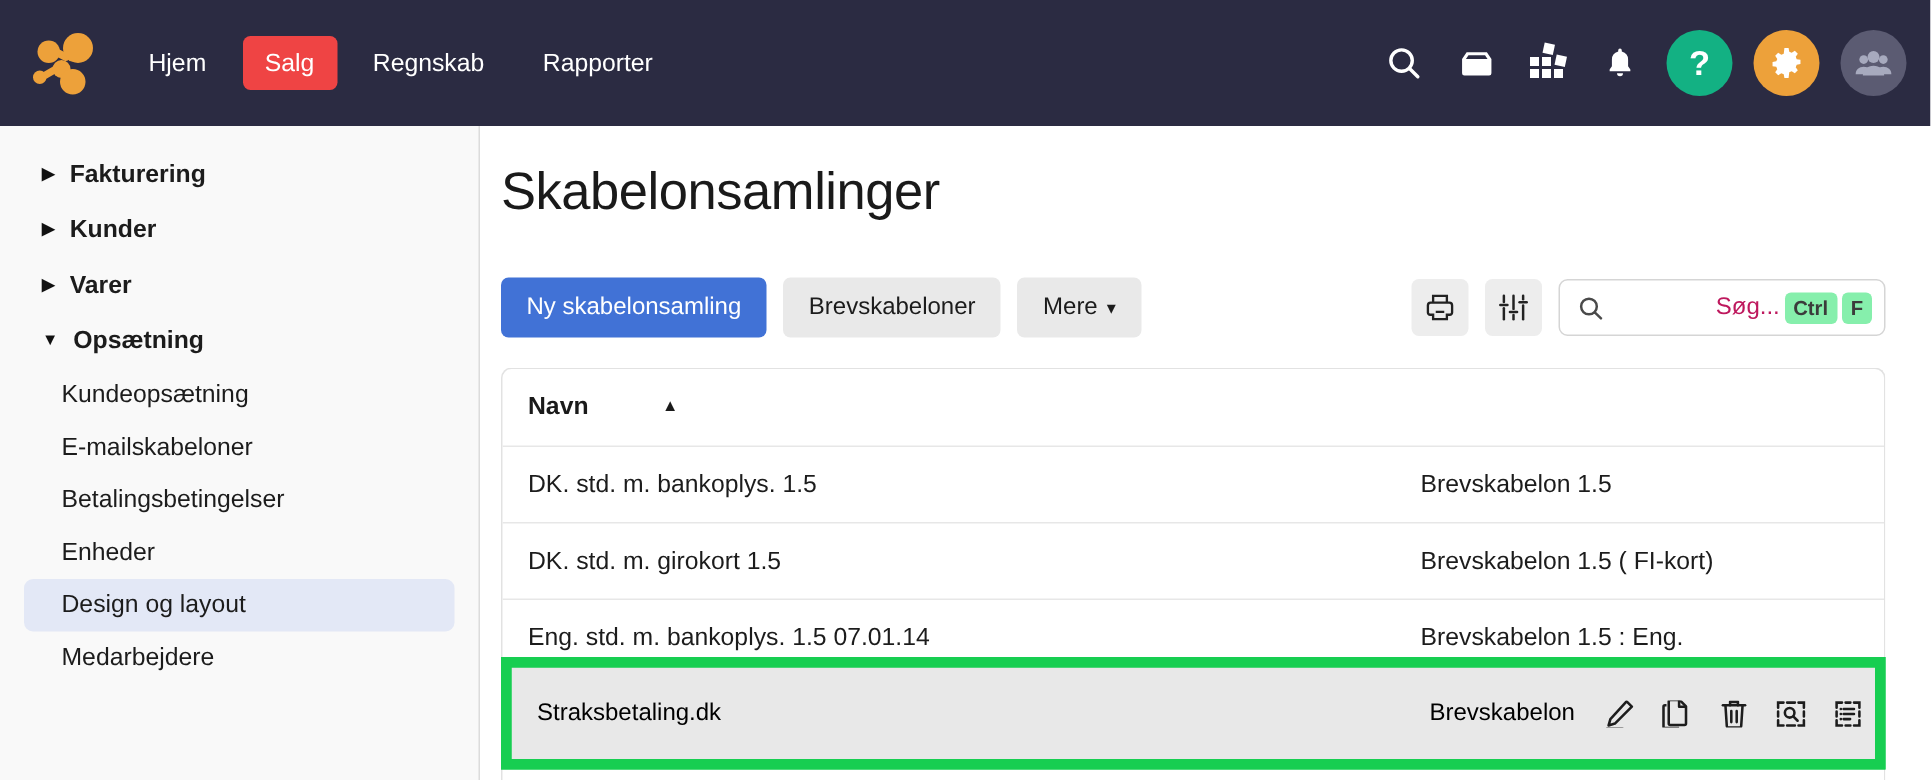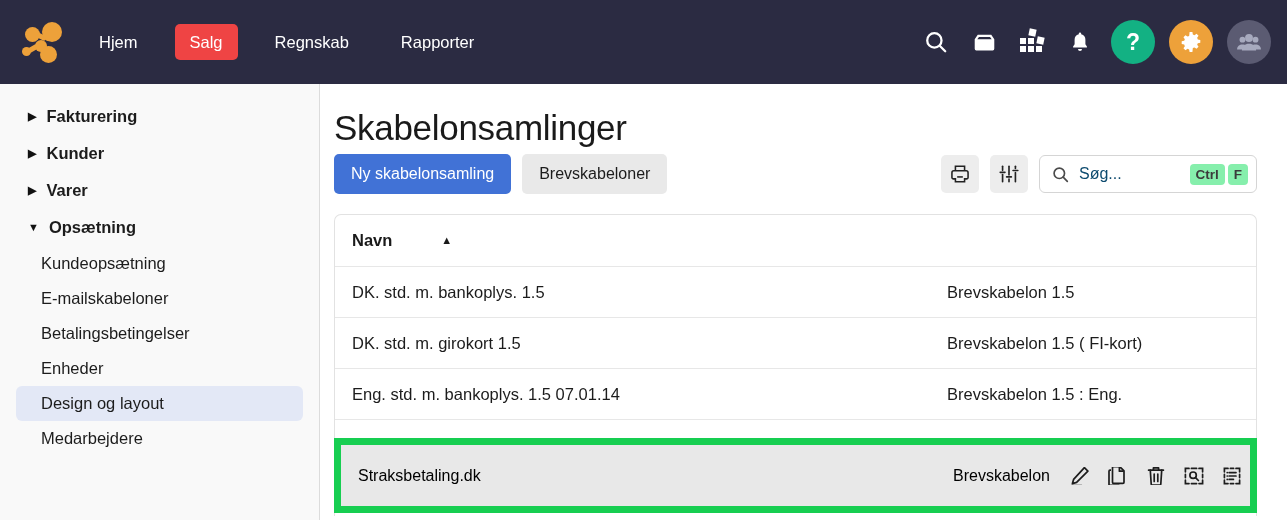--- a/index.html
+++ b/index.html
@@ -30,21 +30,21 @@
   .logo .d3 { width: 12px; height: 12px; left: 17px; top: 24px; }
   .logo .d4 { width: 9px;  height: 9px;  left: 4px;  top: 31px; }
   .logo .d5 { width: 17px; height: 17px; left: 22px; top: 30px; }
   .logo .bar {
     position: absolute; background: #eda13a; height: 5px; border-radius: 3px;
   }
   .logo .b1 { width: 16px; left: 13px; top: 17px; transform: rotate(28deg); }
   .logo .b2 { width: 14px; left: 26px; top: 17px; transform: rotate(-38deg); }
   .logo .b3 { width: 12px; left: 9px;  top: 30px; transform: rotate(-30deg); }
 
-  .navlinks { display: flex; align-items: center; gap: 22px; }
+  .navlinks { display: flex; align-items: center; gap: 9px; }
   .navlink {
     color: #ffffff;
     font-size: 16.5px;
     padding: 9px 15px;
     border-radius: 5px;
     cursor: pointer;
     white-space: nowrap;
     line-height: 1.1;
   }
   .navlink.active { background: #ef4444; }
@@ -104,21 +104,21 @@
   }
   .leaf.sel { background: #e3e8f6; }
 
   
   .main { flex: 1 1 auto; padding: 24px 30px 0 14px; position: relative; }
   .page-title {
     font-size: 35px;
     font-weight: 400;
     color: #1a1a1a;
     letter-spacing: -0.3px;
-    margin-bottom: 6px;
+    margin-bottom: 37px;
   }
 
   .actionrow { display: flex; align-items: center; gap: 11px; margin-bottom: 20px; }
   .btn {
     font-family: "Liberation Sans", sans-serif;
     font-size: 16px;
     border: none;
     border-radius: 5px;
     padding: 11px 17px;
     cursor: pointer;
@@ -140,21 +140,21 @@
 
   .search {
     display: flex; align-items: center;
     border: 1px solid #d5d5d5;
     border-radius: 6px;
     height: 38px;
     width: 218px;
     padding: 0 8px 0 11px;
     background: #fff;
   }
-  .search .ph { color: #0c4a6e; font-size: 16px; margin-left: 9px; flex: 1 1 auto; }
+  .search .ph { color: #be185d; font-size: 16px; margin-left: 9px; flex: 1 1 auto; text-align: right; }
   .kbd {
     background: #86efac;
     color: #3b3b3b;
     font-size: 13.5px;
     font-weight: bold;
     padding: 3px 6px;
     border-radius: 4px;
     margin-left: 3px;
   }
 
@@ -317,20 +317,23 @@
     <div class="leaf">Medarbejdere</div>
   </div>
 
   <div class="main">
 
     <div class="page-title">Skabelonsamlinger</div>
 
     <div class="actionrow">
       <button class="btn primary">Ny skabelonsamling</button>
       <button class="btn plain">Brevskabeloner</button>
+      <button class="btn plain">
+        <span>Mere</span><span class="chev">▾</span>
+      </button>
 
       <div class="spacer"></div>
 
       <button class="iconbtn">
         <svg width="22" height="22" viewBox="0 0 24 24" fill="none" stroke="#222" stroke-width="1.7">
           <path d="M7 8.5V3.6h10v4.9"></path>
           <path d="M5.2 8.5h13.6a2 2 0 0 1 2 2v5.2a1.6 1.6 0 0 1-1.6 1.6H17v3.1H7v-3.1H4.8a1.6 1.6 0 0 1-1.6-1.6v-5.2a2 2 0 0 1 2-2Z"></path>
           <path d="M8.9 15.2h6.2"></path>
         </svg>
       </button>

